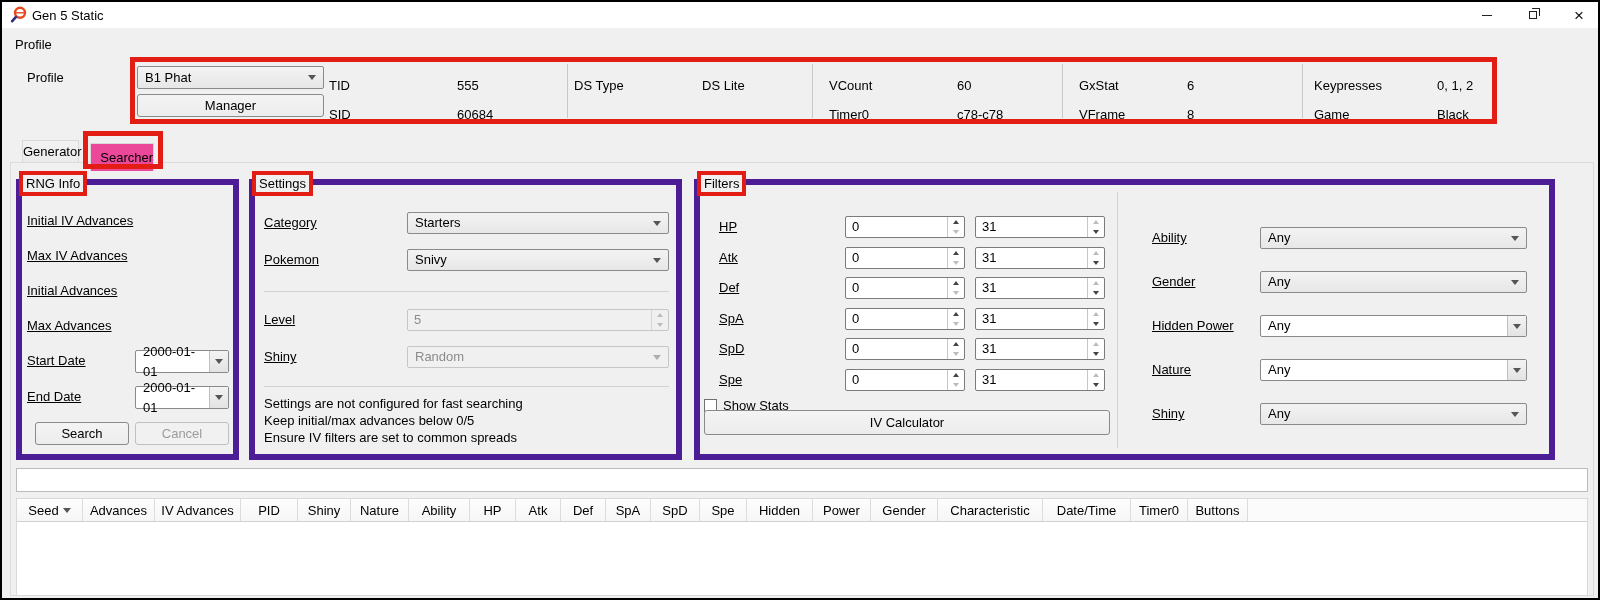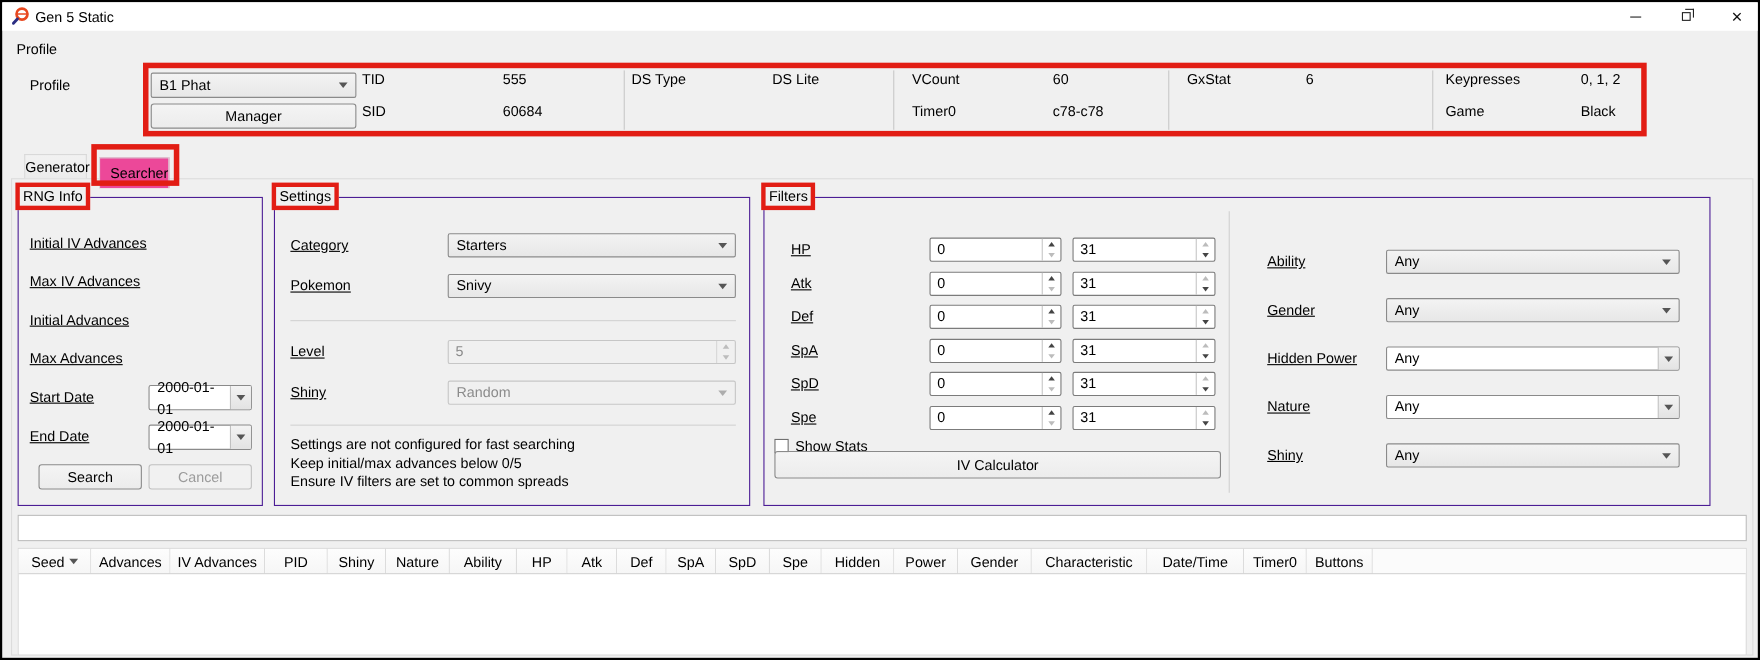--- a/index.html
+++ b/index.html
@@ -25,37 +25,37 @@
   .rest { width:8px; height:8px; border:1px solid #222; background:#fff; position:relative; display:block; }
   .rest::before { content:""; position:absolute; left:2px; top:-4px; width:7px; height:7px; border-top:1px solid #222; border-right:1px solid #222; }
   .close-glyph { font-size:17px; line-height:17px; color:#111; }
 
   
   .menu-item { position:absolute; left:6px; top:33px; height:20px; line-height:20px; padding:0 7px; }
 
   
   .profile-caption { position:absolute; left:25px; top:68px; }
   .pgroup { position:absolute; top:62px; width:235px; }
-  .prow { height:29px; display:flex; align-items:flex-start; }
+  .prow { height:29px; display:flex; align-items:flex-end; }
   .plabel { width:128px; }
   .pgroup.g4 .plabel { width:108px; }
   .pgroup.g5 .plabel { width:123px; }
   .vsep { position:absolute; width:1px; background:#c9c9c9; }
 
   
   .annotation { position:absolute; border:5px solid var(--annotation); background:transparent; pointer-events:none; z-index:20; }
 
   
   .pane { position:absolute; left:8px; top:160px; width:1584px; height:434px; border:1px solid #dcdcdc; background:#f0f0f0; z-index:1; }
   .tab { position:absolute; text-align:center; border:1px solid #d9d9d9; border-bottom:none; z-index:2; cursor:default; }
   .tab.inactive { left:20px; top:138px; width:57px; height:22px; line-height:22px; background:linear-gradient(#f2f2f2,#ebebeb); }
   .tab.active { left:88px; top:141px; width:64px; height:28px; line-height:28px; background:#ec4899; z-index:3;text-align:right; }
 
   
-  .gbox { position:absolute; border:1px solid #4c1d95; z-index:2;padding-left:25px; }
+  .gbox { position:absolute; border:6px solid #4c1d95; z-index:2;padding-left:25px; }
   .gtitle { position:absolute; top:-14px; left:-3px; border:4px solid var(--annotation); background:#f0f0f0; padding:0 3px; line-height:17px; white-space:nowrap; z-index:21; }
 
   
   .tin { position:absolute; height:22px; border:1px solid #7b7b7b; border-radius:2px; background:#fff; padding:0 5px; font:inherit; color:#000; }
   .btn { position:absolute; height:23px; border:1px solid #8a8a8a; border-radius:3px; background:linear-gradient(#f4f4f4,#ececec); text-align:center; line-height:21px; cursor:default; z-index:3; }
   .btn.dis { border-color:#c0c0c0; background:#f1f1f1; color:#9b9b9b; }
   .combo { position:absolute; height:22px; display:flex; align-items:center; border:1px solid #8a8a8a; border-radius:2px; background:linear-gradient(#f3f3f3,#e7e7e7); padding:0 0 0 7px; cursor:default; z-index:3; }
   .combo .cval { flex:1; text-align:left; line-height:20px; }
   .car { width:0; height:0; border-left:4px solid transparent; border-right:4px solid transparent; border-top:5px solid #555; margin:0 7px; }
   .combo.split { background:#fff; }
@@ -148,20 +148,24 @@
       <span class="plabel">Timer0</span>
       <span>c78-c78</span>
     </div>
 </div>
 <div class="vsep" style="left:1060px; top:62px; height:54px;"></div>
 <div class="pgroup g4" style="left:1077px;">
   <div class="prow">
       <span class="plabel">GxStat</span>
       <span>6</span>
     </div>
+  <div class="prow">
+      <span class="plabel">VFrame</span>
+      <span>8</span>
+    </div>
 </div>
 <div class="vsep" style="left:1300px; top:62px; height:54px;"></div>
 <div class="pgroup g5" style="left:1312px;">
   <div class="prow">
       <span class="plabel">Keypresses</span>
       <span>0, 1, 2</span>
     </div>
   <div class="prow">
       <span class="plabel">Game</span>
       <span>Black</span>

